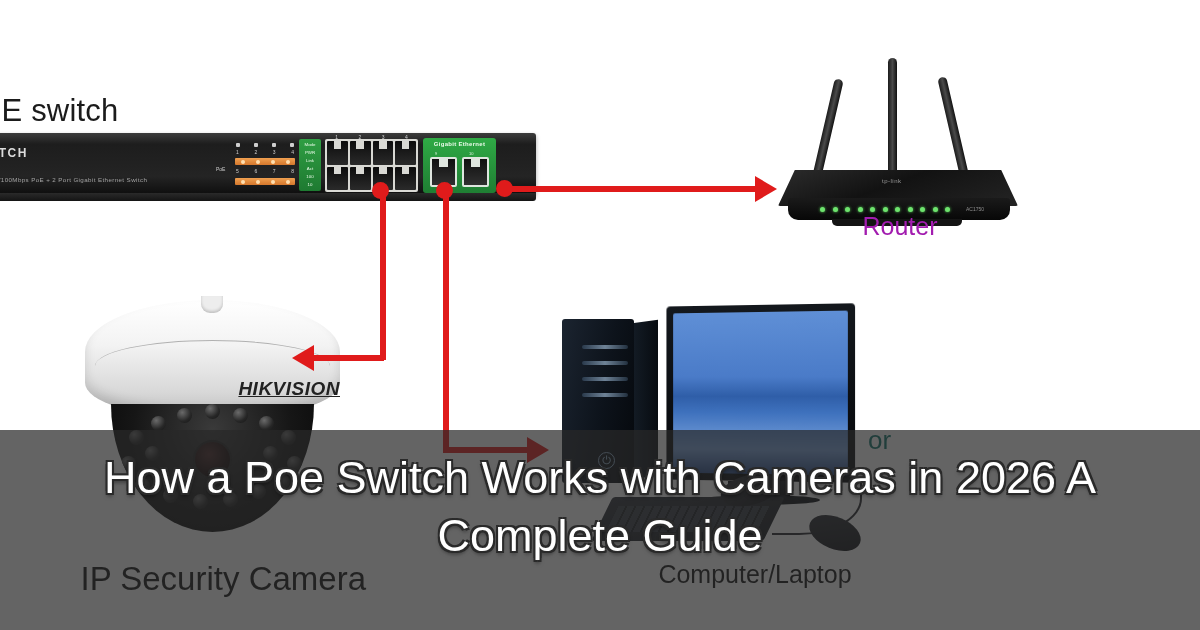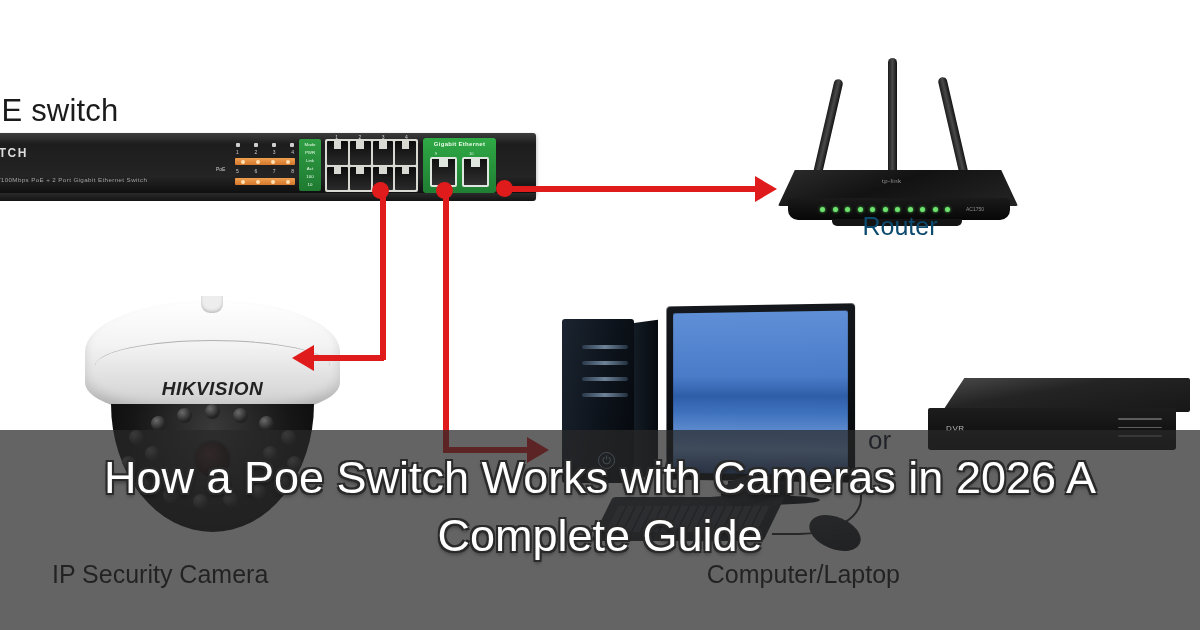--- a/index.html
+++ b/index.html
@@ -148,21 +148,21 @@
     background:#141414; border-radius:0 0 5px 5px;
   }
   .router-logo{
     position:absolute; left:112px; top:148px; font-size:6px; color:#9a9a9a; letter-spacing:.5px;
   }
   .router-model{
     position:absolute; left:196px; top:176px; font-size:5px; color:#8e8e8e;
   }
   .router-caption{
     position:absolute; left:770px; top:212px; width:260px; text-align:center;
-    font-size:25px; color:#0c4a6e;
+    font-size:25px; color:#a21caf;
   }
 
   
   .camera{ position:absolute; left:85px; top:300px; width:255px; height:240px; }
   .cam-collar{
     position:absolute; left:0; top:0; width:255px; height:118px;
     background:linear-gradient(180deg,#ffffff 0%,#f3f3f3 38%,#d8d8d8 78%,#bdbdbd 100%);
     border-radius:50% 50% 46% 46% / 44% 44% 30% 30%;
     box-shadow:inset 0 -7px 11px rgba(0,0,0,.13);
   }
@@ -170,42 +170,43 @@
     position:absolute; left:10px; top:40px; width:235px; height:26px;
     border-top:1.5px solid rgba(120,120,120,.55);
     border-radius:50% 50% 0 0 / 100% 100% 0 0;
   }
   .cam-notch{
     position:absolute; left:116px; top:-4px; width:22px; height:17px;
     background:#ededed; border-radius:0 0 9px 9px;
     box-shadow:inset 0 -2px 3px rgba(0,0,0,.18);
   }
   .cam-logo{
-    position:absolute; left:0; top:78px; width:255px; text-align:center;
+    position:absolute; left:0; top:78px; width:255px; text-align:right;
     font-size:19px; font-weight:bold; font-style:italic; color:#222;
     letter-spacing:.5px;
+    text-decoration:underline;
   }
   .cam-dome{
     position:absolute; left:26px; top:104px; width:203px; height:128px;
     background:radial-gradient(ellipse at 50% 20%,#3a3a3a 0%,#161616 55%,#050505 100%);
     border-radius:0 0 50% 50% / 0 0 100% 100%;
     overflow:hidden;
   }
   .ir-ring{ position:absolute; inset:0; }
   .ir{ position:absolute; width:15px; height:15px; border-radius:50%;
     background:radial-gradient(circle at 35% 30%,#6a6a6a,#272727 60%,#141414 100%);
   }
   .cam-lens{
     position:absolute; left:84px; top:38px; width:35px; height:35px; border-radius:50%;
     background:radial-gradient(circle at 40% 35%,#4a2a2a,#1a0c0c 60%,#0a0404 100%);
     box-shadow:0 0 0 2px #242424;
   }
   .cam-caption{
-    position:absolute; left:52px; top:560px; width:330px; text-align:left;
-    font-size:25px; color:#141414;
+    position:absolute; left:36px; top:560px; width:330px; text-align:right;
+    font-size:33px; color:#141414;
   }
 
   
   .computer{ position:absolute; left:550px; top:305px; width:320px; height:265px; }
   .tower{
     position:absolute; left:12px; top:14px; width:72px; height:164px;
     background:linear-gradient(100deg,#1b2430 0%,#0d131b 55%,#05080c 100%);
     border-radius:3px;
   }
   .tower-slots{ position:absolute; left:20px; top:26px; width:46px; height:66px;}
@@ -259,27 +260,27 @@
     position:absolute; left:258px; top:212px; width:54px; height:32px;
     background:linear-gradient(150deg,#2a2d33,#0c0e12); border-radius:50%;
     transform:rotate(22deg);
   }
   .mouse-cord{
     position:absolute; left:222px; top:178px; width:90px; height:52px;
     border-right:2px solid #24262b; border-bottom:2px solid #24262b;
     border-radius:0 0 70% 0;
   }
   .computer-caption{
-    position:absolute; left:610px; top:560px; width:290px; text-align:right;
+    position:absolute; left:610px; top:560px; width:290px; text-align:center;
     font-size:25px; color:#141414;
   }
 
   
   .or-text{
-    position:absolute; left:868px; top:425px; font-size:26px; color:#0f172a;
+    position:absolute; left:868px; top:425px; font-size:26px; color:#0f766e;
   }
 
   
   .nvr{ position:absolute; left:928px; top:378px; width:262px; height:92px; }
   .nvr-top{
     position:absolute; left:14px; top:0; width:248px; height:34px;
     background:linear-gradient(170deg,#4a4a4a 0%,#242424 40%,#171717 100%);
     clip-path:polygon(9% 0, 100% 0, 100% 100%, 0% 100%);
     border-radius:2px;
   }
@@ -495,30 +496,20 @@
           <i></i>
         </div>
       <div class="mouse1"></div>
       <div class="mouse-cord"></div>
       <div class="mouse2"></div>
     </div>
     <div class="computer-caption">Computer/Laptop</div>
 
     <div class="or-text">or</div>
 
-    <div class="nvr">
-      <div class="nvr-top"></div>
-      <div class="nvr-front"></div>
-      <div class="nvr-logo">DVR</div>
-      <div class="nvr-leds">
-        <i></i>
-          <i></i>
-          <i></i>
-      </div>
-    </div>
 
     <div class="rl" style="left:380px;top:190px;width:6px;height:170px"></div>
     <div class="rl" style="left:312px;top:355px;width:72px;height:6px"></div>
     <div class="arrow left" style="left:292px;top:345px"></div>
     <div class="rdot" style="left:372px;top:182px"></div>
 
     <div class="rl" style="left:443px;top:190px;width:6px;height:262px"></div>
     <div class="rl" style="left:443px;top:447px;width:86px;height:6px"></div>
     <div class="arrow right" style="left:527px;top:437px"></div>
     <div class="rdot" style="left:436px;top:182px"></div>

